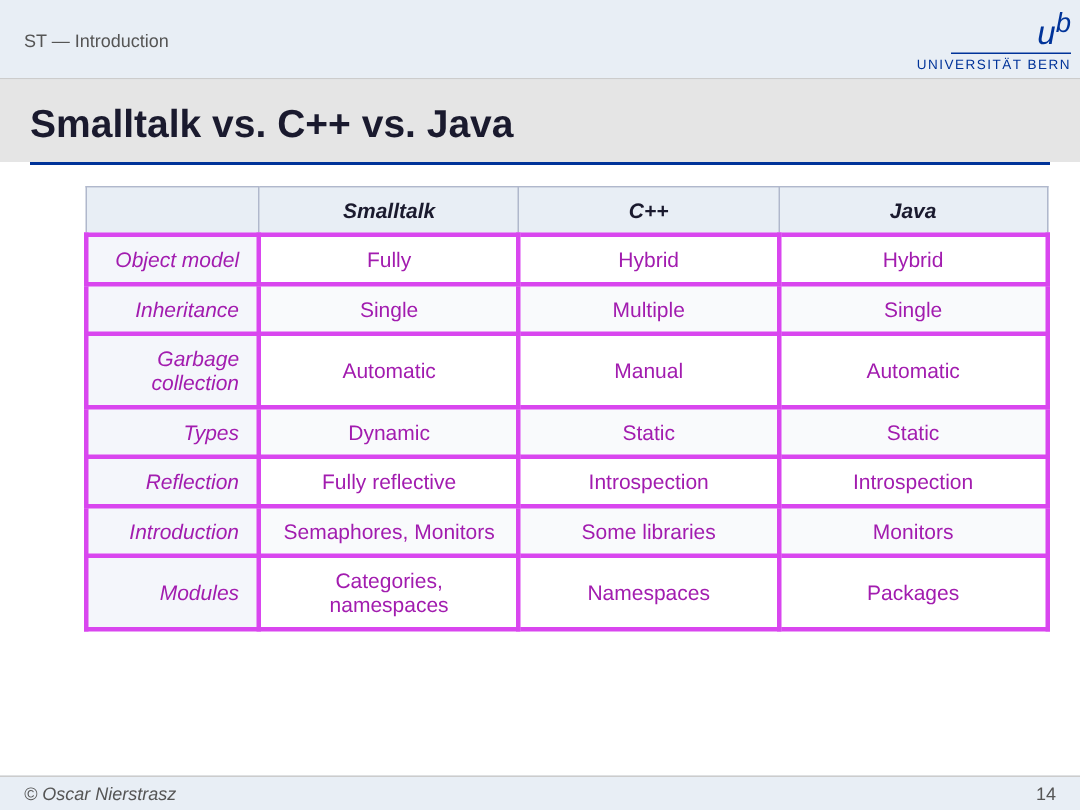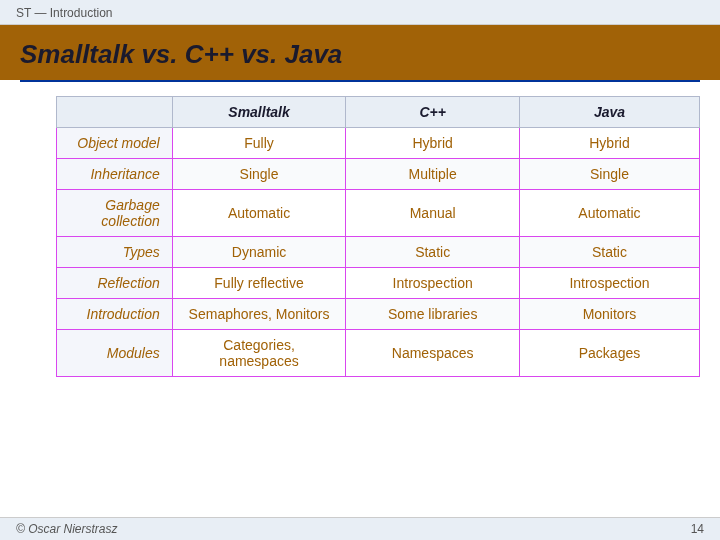--- a/index.html
+++ b/index.html
@@ -35,22 +35,21 @@
       line-height: 1;
     }
     .logo-sub {
       font-size: 9px;
       color: #003399;
       letter-spacing: 1px;
       text-transform: uppercase;
     }
     .title-section {
       padding: 14px 20px 10px 20px;
-      background: #a16207;
-      font-style: italic;
+      background: #e5e5e5;
     }
     .page-title {
       font-size: 26px;
       font-weight: bold;
       color: #1a1a2e;
     }
     .divider {
       height: 2px;
       background: #003399;
       margin: 0 20px 14px 20px;
@@ -70,24 +69,24 @@
       padding: 7px 12px;
       text-align: center;
       font-weight: bold;
       font-style: italic;
       color: #1a1a2e;
     }
     thead tr th:first-child {
       background: #e8eef5;
     }
     tbody tr td {
-      border: 1px solid #d946ef;
+      border: 3px solid #d946ef;
       padding: 7px 12px;
       text-align: center;
-      color: #a16207;
+      color: #a21caf;
     }
     tbody tr td:first-child {
       font-style: italic;
       text-align: right;
       background: #f4f6fb;
       font-weight: normal;
     }
     tbody tr:nth-child(odd) td:not(:first-child) {
       background: #fff;
     }
@@ -114,20 +113,27 @@
     .footer-page {
       font-size: 12px;
       color: #555;
     }
   </style>
 </head>
 <body>
 
 <div class="header-bar">
   <span class="breadcrumb">ST — Introduction</span>
+  <div class="logo-area">
+    <span class="logo-ub">
+      u<sup>b</sup>
+    </span>
+    <div style="width:80px; height:1px; background:#003399; margin: 2px 0;"></div>
+    <span class="logo-sub">UNIVERSITÄT BERN</span>
+  </div>
 </div>
 
 <div class="title-section">
   <div class="page-title">Smalltalk vs. C++ vs. Java</div>
 </div>
 <div class="divider"></div>
 
 <div class="table-container">
   <table>
     <thead>

